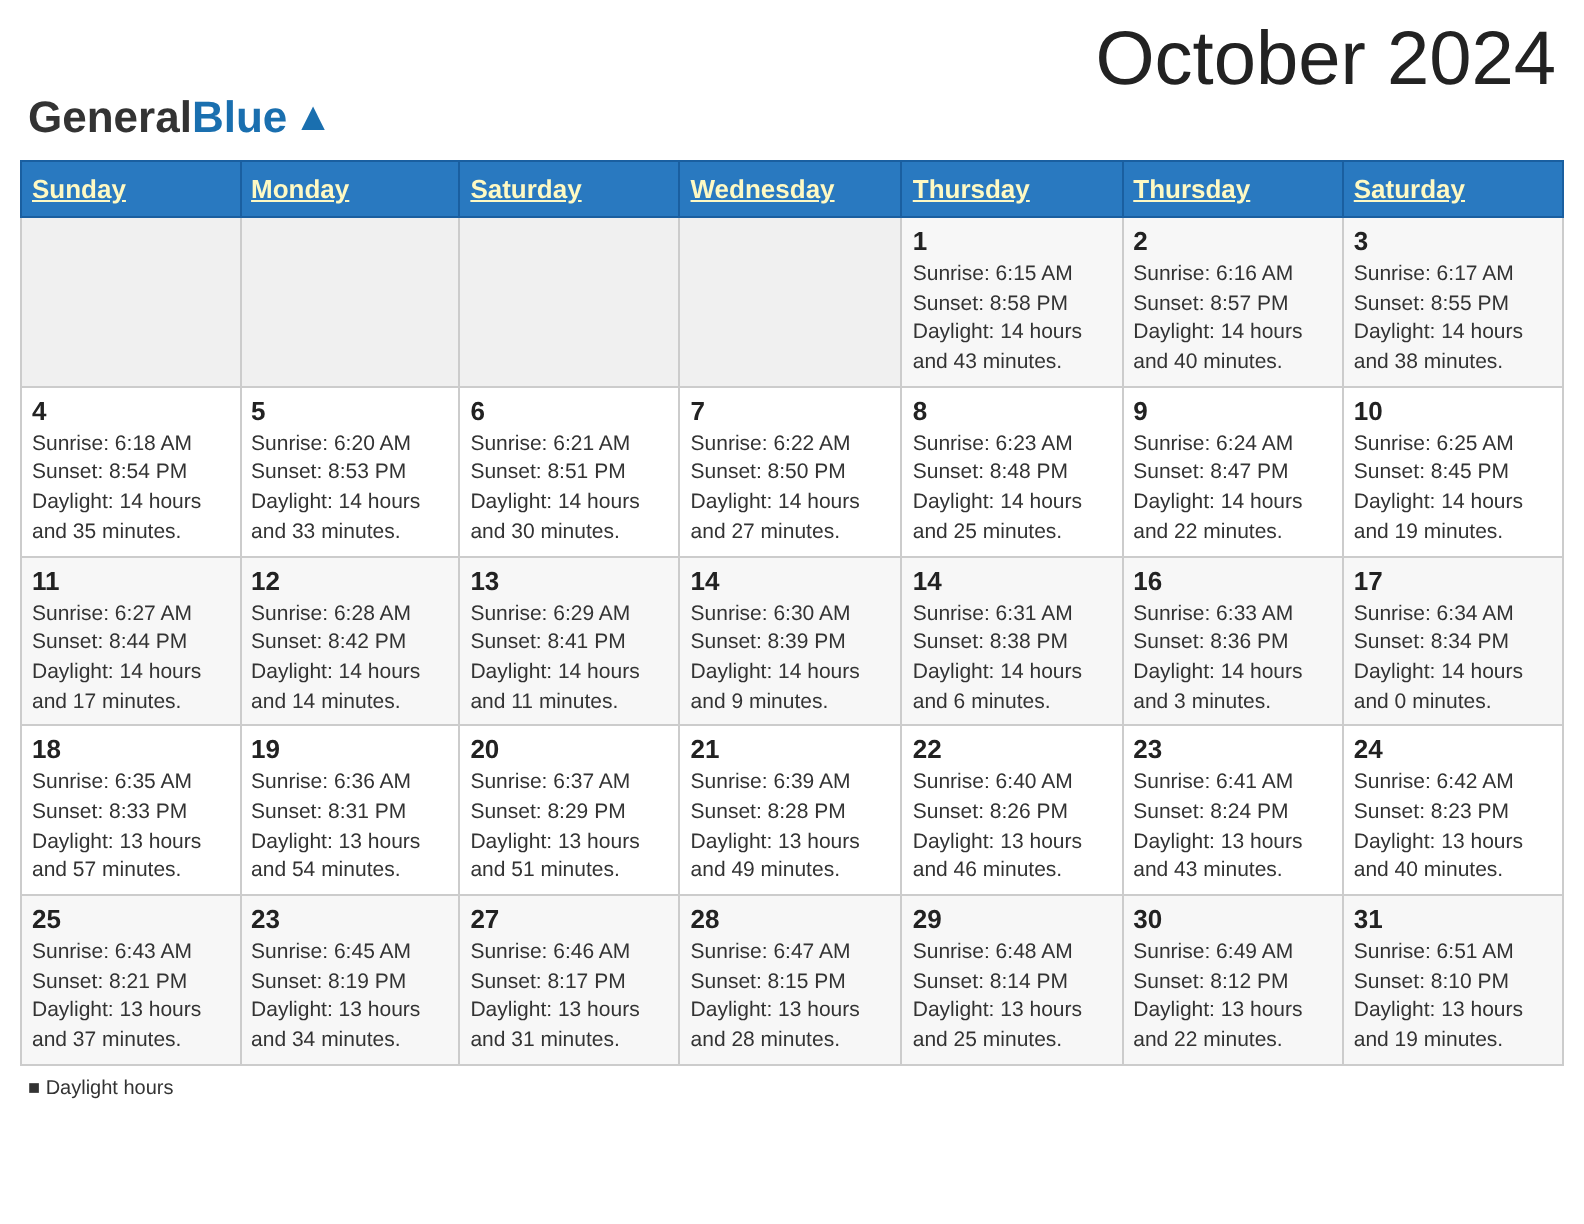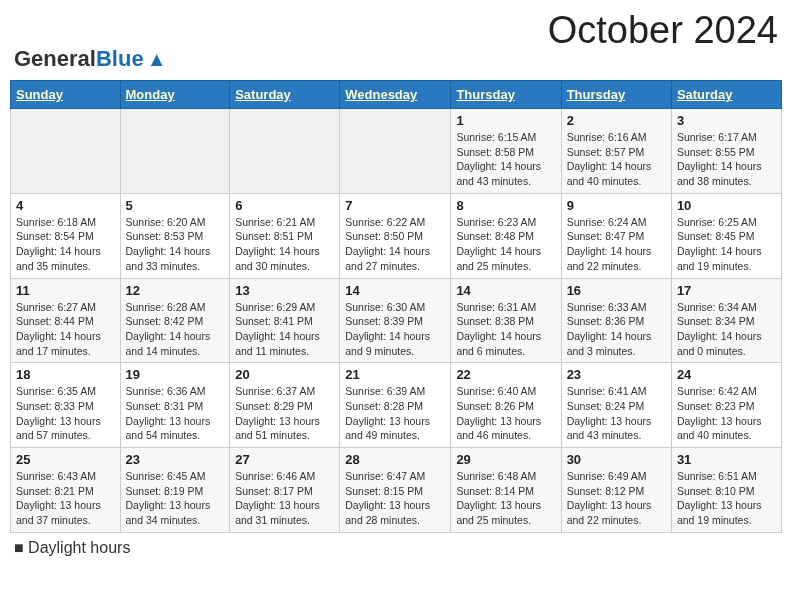--- a/index.html
+++ b/index.html
@@ -72,21 +72,21 @@
     .day-info {
       color: #333;
       font-size: 10.5px;
       line-height: 1.4;
     }
     .empty-cell {
       background: #f0f0f0 !important;
     }
     .legend {
       margin-top: 6px;
-      font-size: 16px;
+      font-size: 10px;
       color: #333;
       padding-left: 4px;
     }
   </style>
 </head>
 <body>
 
 <div class="header">
   <div class="logo">
     <div style="display:flex; align-items:center;">

